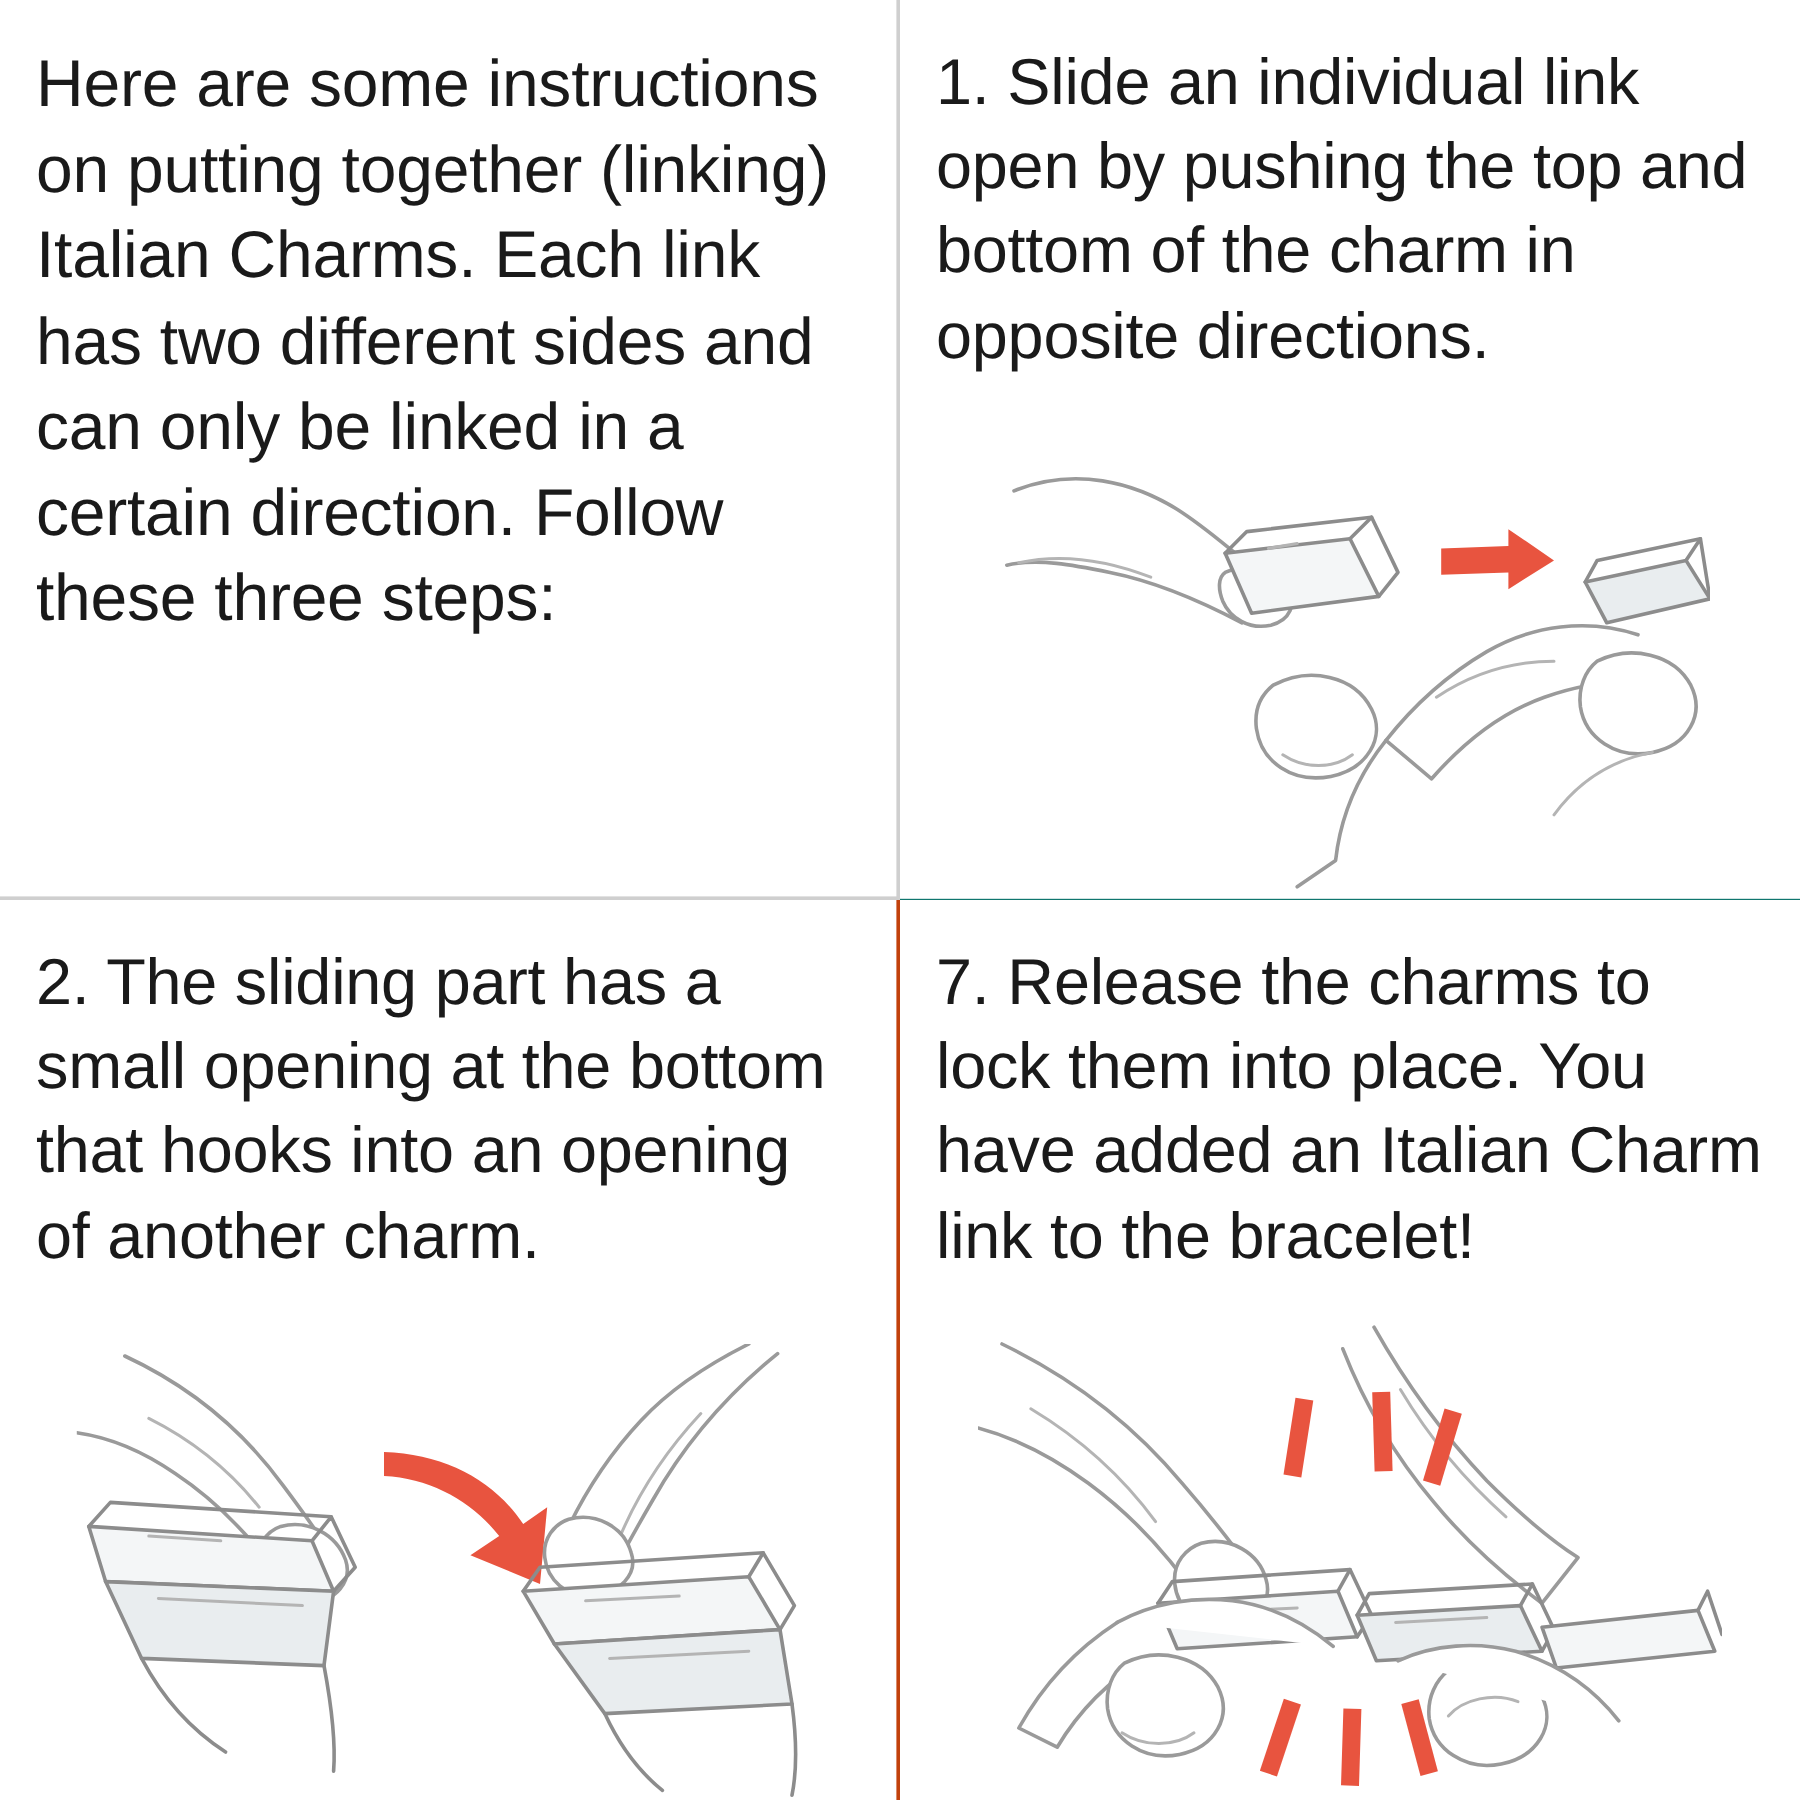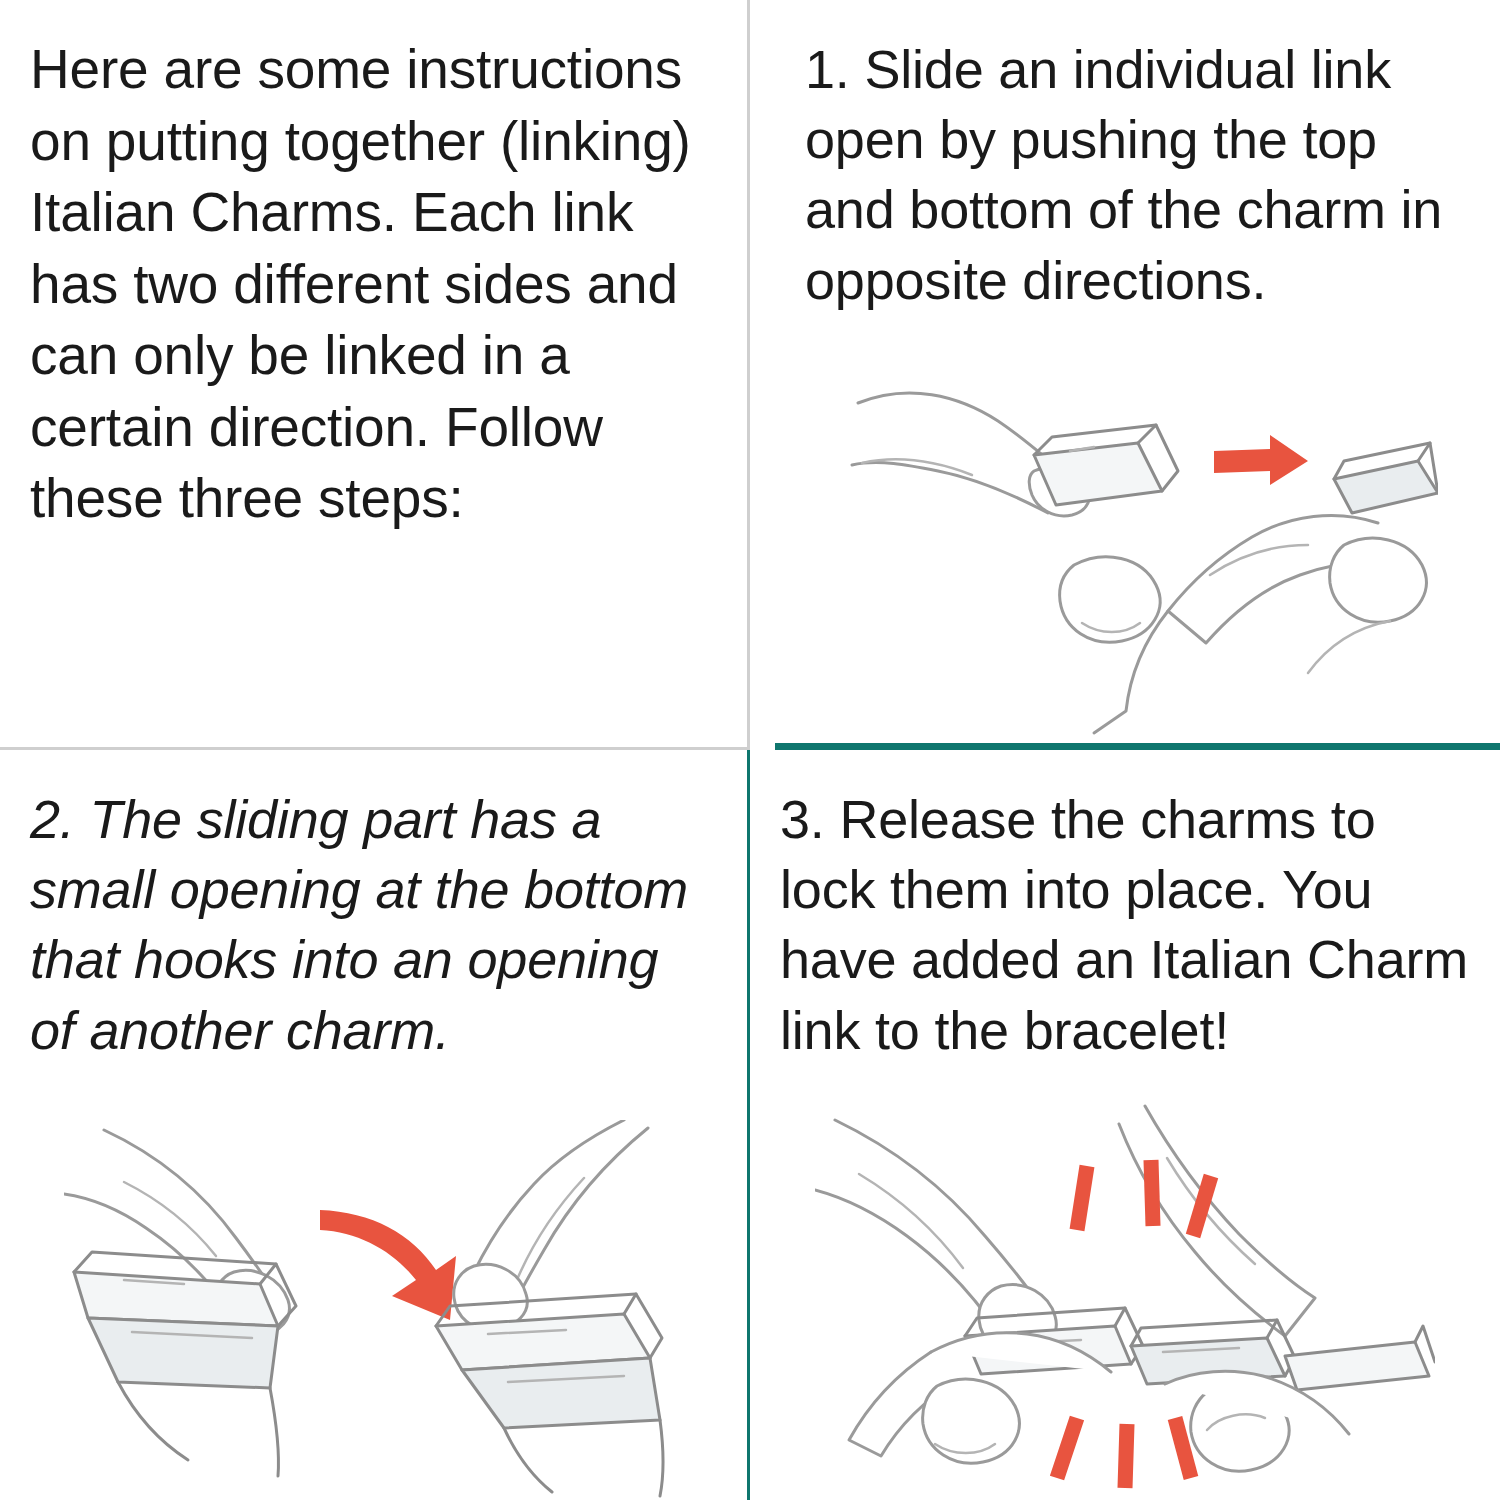--- a/index.html
+++ b/index.html
@@ -22,22 +22,22 @@
     grid-template-rows: 750px 750px;
     box-sizing: border-box;
   }
   .cell {
     box-sizing: border-box;
     padding: 34px 30px 10px 30px;
     position: relative;
     overflow: hidden;
   }
   .cell.tl { border-right: 3px solid #cfcfcf; border-bottom: 3px solid #cfcfcf; }
-  .cell.tr { border-bottom: 7px solid #0f766e; margin-left: 25px; }
-  .cell.bl { border-right: 3px solid #0f766e; font-style: italic; }
+  .cell.tr { border-bottom: 1px solid #0f766e; }
+  .cell.bl { border-right: 3px solid #c2410c; }
   .cell.br { }
 
   .text {
     font-size: 54px;
     line-height: 1.30;
     letter-spacing: -0.2px;
     white-space: pre-wrap;
     color: #1a1a1a;
   }
   .text.intro { font-size: 55px; }
@@ -173,21 +173,21 @@
 
         <path class="metalface-dim" d="M398 250 L586 238 L596 300 L440 308 Z"></path>
         <path class="lineart-soft" d="M444 262 L560 256"></path>
         <path class="lineart" d="M440 308 C452 334 468 356 488 372"></path>
         <path class="lineart" d="M596 300 C600 330 600 356 596 376"></path>
       </svg>
     </div>
   </div>
 
   <div class="cell br">
-    <div class="text">3. Release the charms to lock them into place. You have added an Italian Charm link to the bracelet!</div>
+    <div class="text">7. Release the charms to lock them into place. You have added an Italian Charm link to the bracelet!</div>
     <div class="art">
       <svg width="620" height="400" viewBox="0 0 620 400" aria-hidden="true">
 
         <path class="skin" d="M20 20 C78 48 130 88 170 136 C196 166 216 192 230 212 L186 236 C162 200 130 164 92 136 C62 114 30 98 0 90"></path>
         <path class="lineart-soft" d="M44 74 C84 98 120 130 148 168"></path>
         <path class="skin" d="M186 186 C210 180 234 194 240 216 C246 236 230 252 206 254 C184 256 166 240 164 220 C162 202 174 190 186 186 Z"></path>
 
         <path class="skin" d="M330 6 C356 52 388 96 424 134 C452 162 478 184 500 198 L470 236 C440 214 408 186 380 152 C348 114 322 70 304 24"></path>
         <path class="lineart-soft" d="M352 58 C376 98 406 134 440 164"></path>
 

